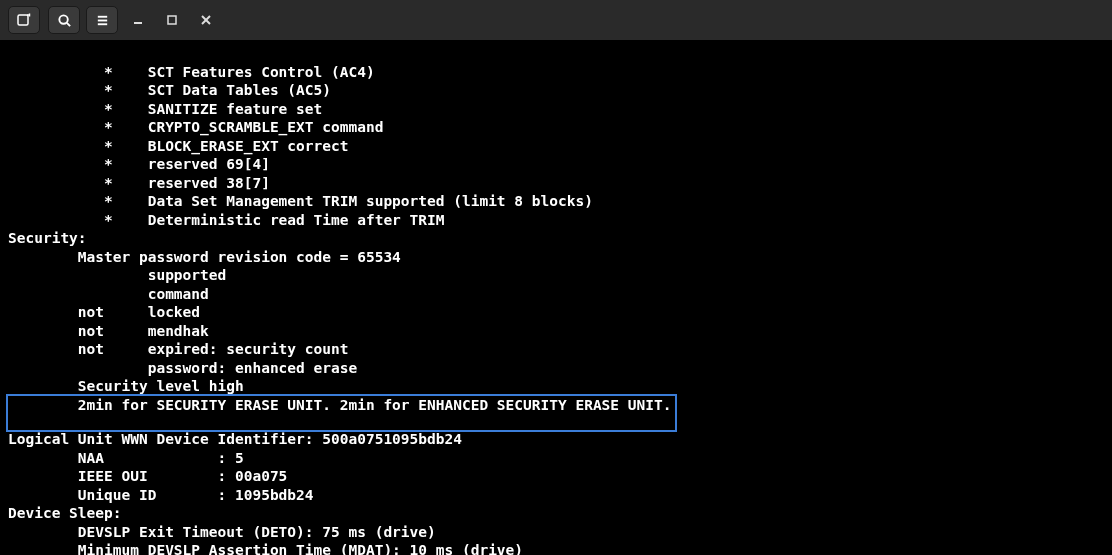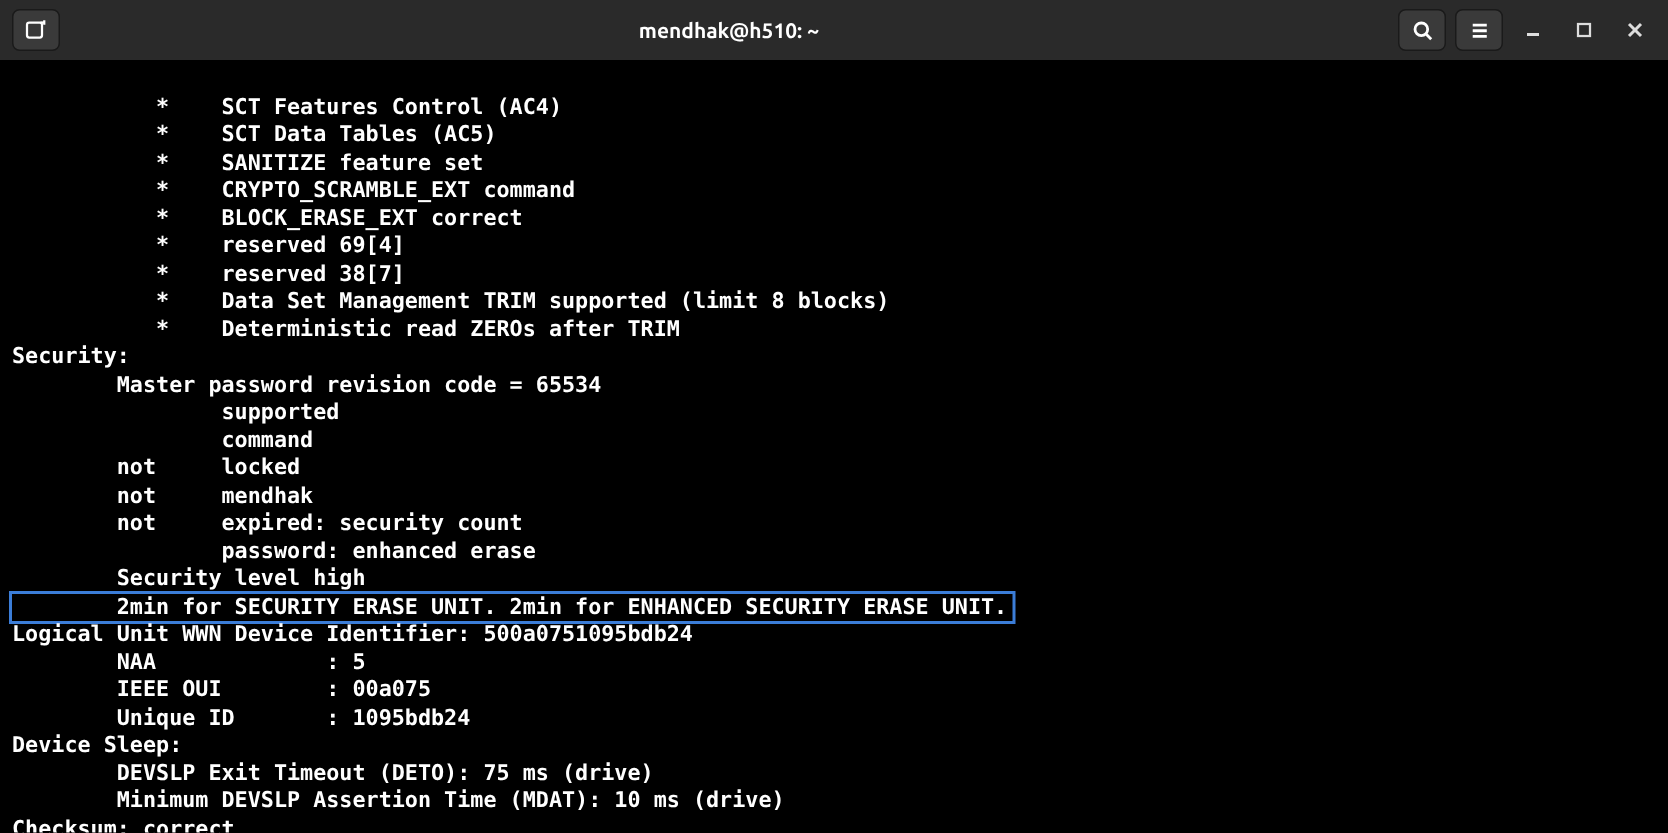--- a/index.html
+++ b/index.html
@@ -68,38 +68,37 @@
       color: #fff;
       font-size: 14.5px;
       line-height: 18.5px;
       white-space: pre;
       font-weight: bold;
     }
     .highlight-box {
       border: 2px solid #3b7dd8;
       display: inline-block;
       margin: -2px;
-      padding: 0 4px 0 0;
+      padding: 0 4px 16px 0;
     }
     svg { display: block; }
   </style>
 </head>
 <body>
 
 <div class="titlebar">
   <div class="titlebar-left">
     <div class="icon-btn">
       <svg width="16" height="16" viewBox="0 0 16 16">
         <rect x="2" y="3" width="10" height="10" rx="1.5" fill="none" stroke="#fff" stroke-width="1.5"></rect>
         <line x1="11" y1="3" x2="14" y2="3" stroke="#fff" stroke-width="1.5"></line>
         <line x1="13.5" y1="1.5" x2="13.5" y2="4.5" stroke="#fff" stroke-width="1.5"></line>
       </svg>
     </div>
   </div>
-  <div class="titlebar-center">mendhak@h510: ~</div>
   <div class="titlebar-right">
     <div class="icon-btn">
       <svg width="15" height="15" viewBox="0 0 16 16">
         <circle cx="7" cy="7" r="4.5" fill="none" stroke="#fff" stroke-width="2"></circle>
         <line x1="10.5" y1="10.5" x2="14" y2="14" stroke="#fff" stroke-width="2"></line>
       </svg>
     </div>
     <div class="icon-btn">
       <svg width="15" height="15" viewBox="0 0 16 16">
         <line x1="3" y1="4" x2="13" y2="4" stroke="#fff" stroke-width="2"></line>
@@ -128,21 +127,21 @@
 
 <div class="terminal-content">
 <span>           *    SCT Features Control (AC4)</span>
 <span>           *    SCT Data Tables (AC5)</span>
 <span>           *    SANITIZE feature set</span>
 <span>           *    CRYPTO_SCRAMBLE_EXT command</span>
 <span>           *    BLOCK_ERASE_EXT correct</span>
 <span>           *    reserved 69[4]</span>
 <span>           *    reserved 38[7]</span>
 <span>           *    Data Set Management TRIM supported (limit 8 blocks)</span>
-<span>           *    Deterministic read ZEROs after TRIM</span>
+<span>           *    Deterministic read Time after TRIM</span>
 <span>Security: </span>
 <span>        Master password revision code = 65534</span>
 <span>                supported</span>
 <span>                command</span>
 <span>        not     locked</span>
 <span>        not     mendhak</span>
 <span>        not     expired: security count</span>
 <span>                password: enhanced erase</span>
 <span>        Security level high</span>
 <span class="highlight-box">        2min for SECURITY ERASE UNIT. 2min for ENHANCED SECURITY ERASE UNIT.</span>

